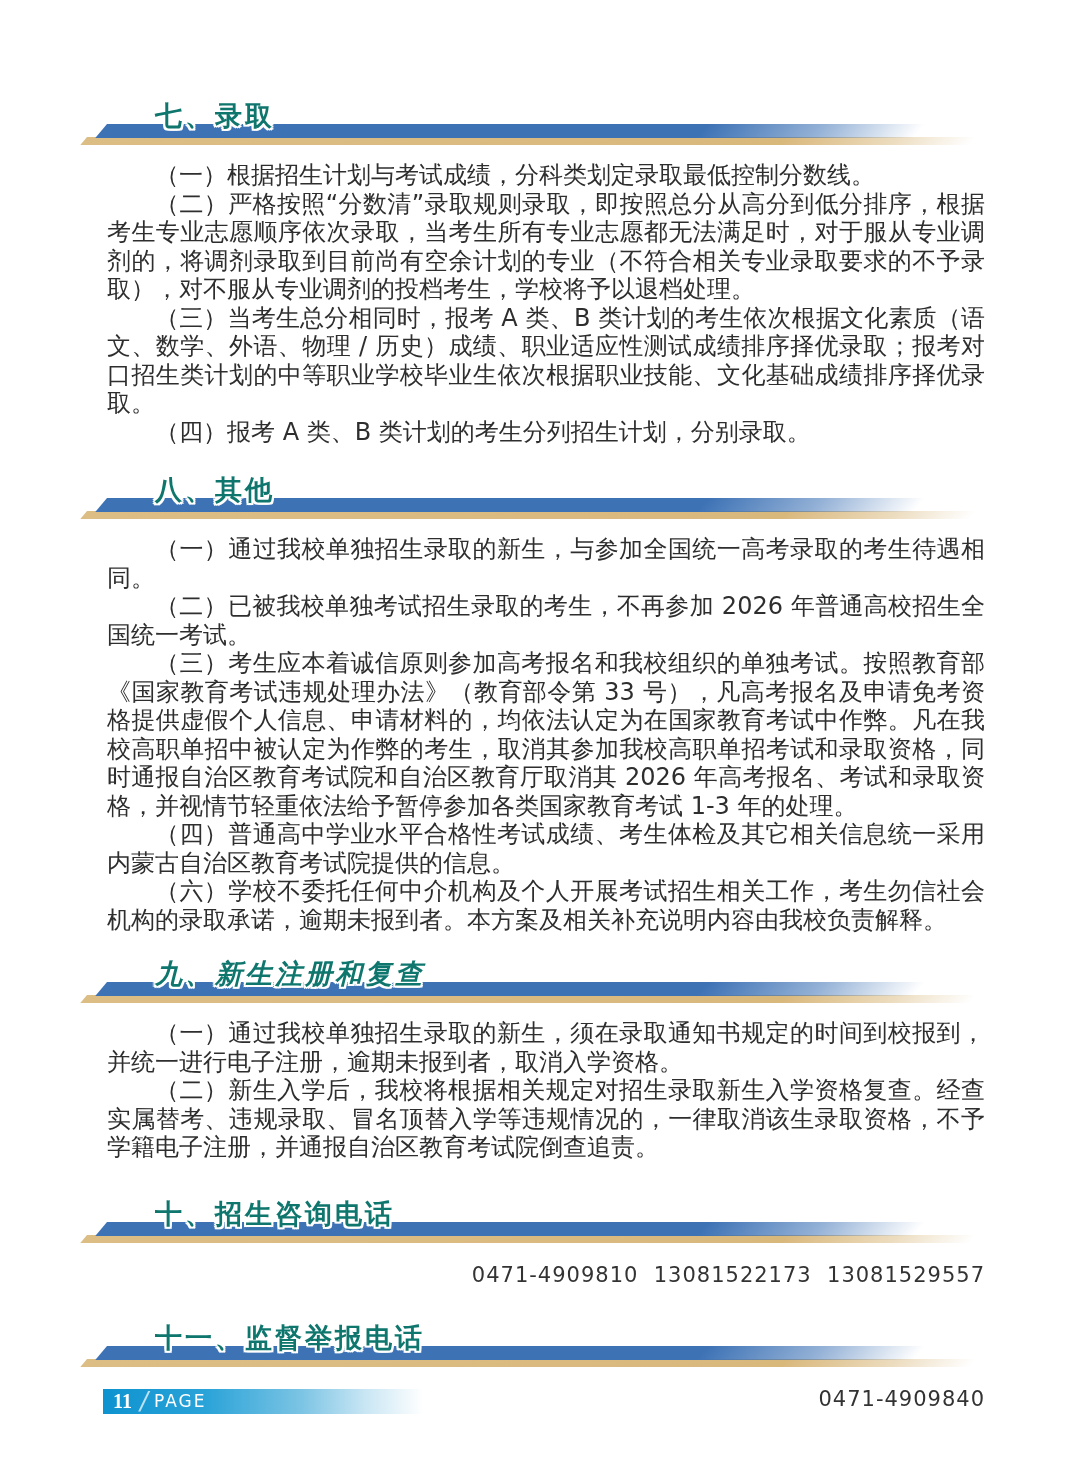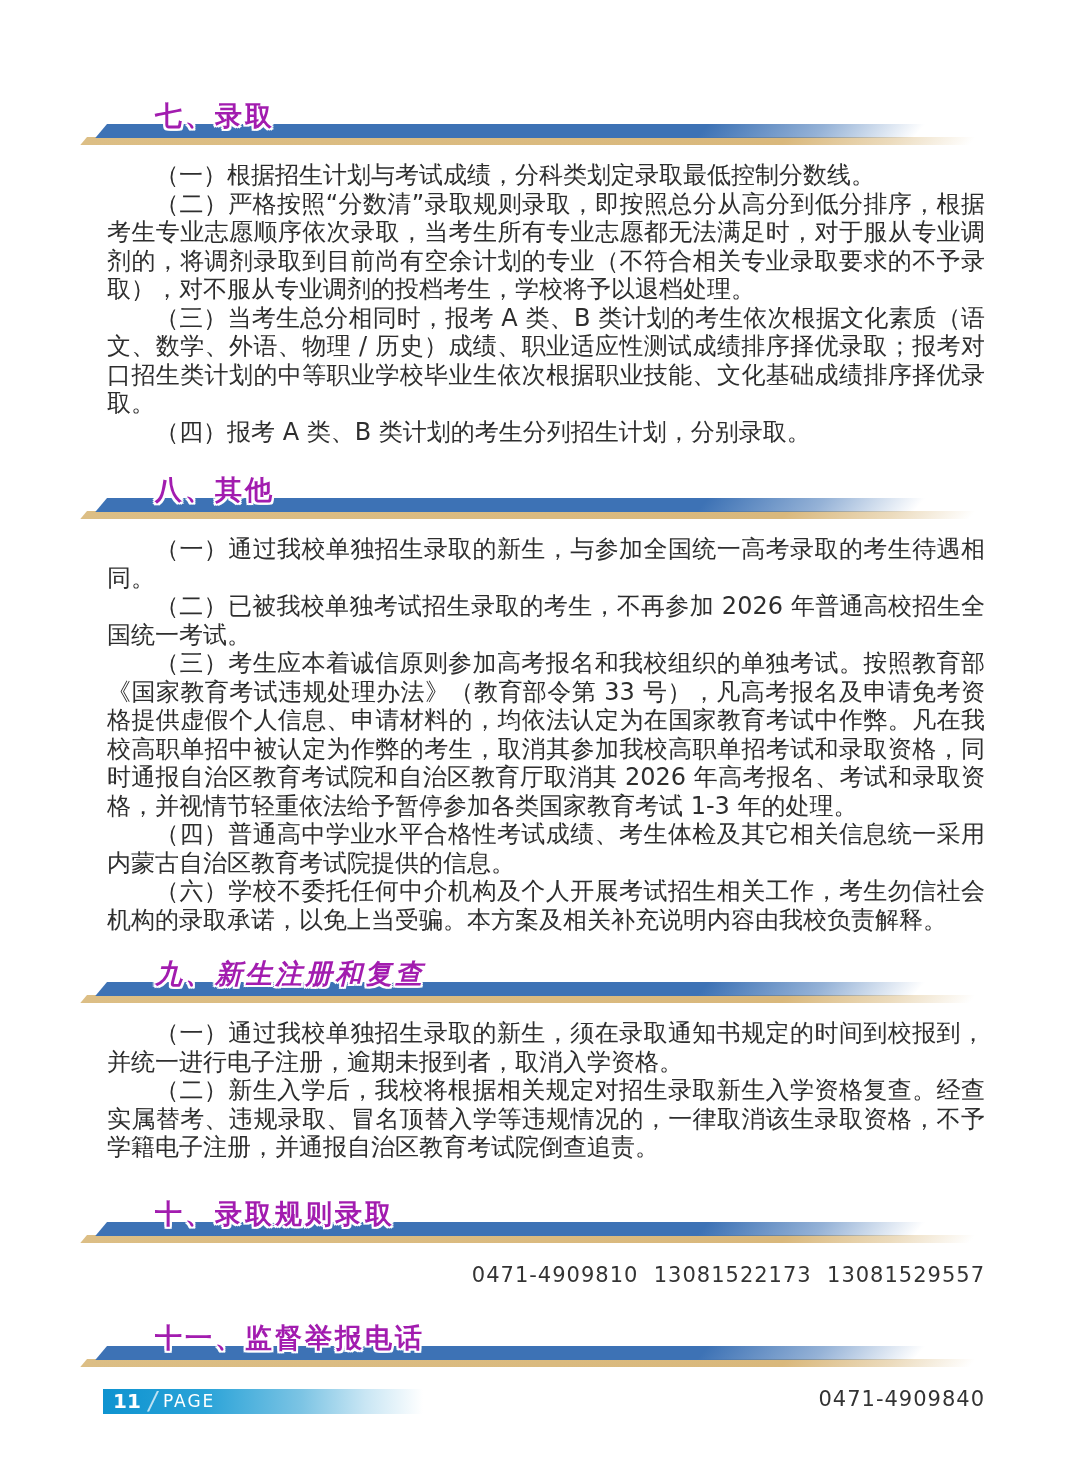--- a/index.html
+++ b/index.html
@@ -26,21 +26,21 @@
     margin-right: 0;
   }
   .banner-title {
     position: absolute;
     left: 68px;
     top: 0;
     z-index: 3;
     font-size: 27px;
     font-weight: bold;
     letter-spacing: 3px;
-    color: #a21caf;
+    color: #0f766e;
     text-shadow:
       -2px 0 0 #ffffff, 2px 0 0 #ffffff,
       0 -2px 0 #ffffff, 0 2px 0 #ffffff,
       -2px -2px 0 #ffffff, 2px -2px 0 #ffffff,
       -2px 2px 0 #ffffff, 2px 2px 0 #ffffff;
     white-space: nowrap;
   }
   .bar-blue {
     position: absolute;
     left: 20px;
@@ -101,20 +101,21 @@
       #0e93d0 0%, #2aa3d8 32%, #7cc4e4 62%, #c9e6f4 82%, #ffffff 100%);
     display: flex;
     align-items: center;
   }
   .footer-num {
     color: #ffffff;
     font-weight: bold;
     font-size: 20px;
     margin-left: 10px;
     line-height: 25px;
+    font-family: Liberation Serif, serif;
   }
   .footer-slash {
     display: inline-block;
     color: #bfe2f3;
     font-size: 24px;
     font-style: italic;
     margin: 0 6px 0 8px;
     line-height: 25px;
   }
   .footer-label {
@@ -145,35 +146,35 @@
     <div class="banner sec-gap-8">
       <span class="banner-title">八、其他</span>
       <div class="bar-blue"></div>
       <div class="bar-tan"></div>
     </div>
     <div class="paras">
       <p>（一）通过我校单独招生录取的新生，与参加全国统一高考录取的考生待遇相同。</p>
       <p>（二）已被我校单独考试招生录取的考生，不再参加 2026 年普通高校招生全国统一考试。</p>
       <p>（三）考生应本着诚信原则参加高考报名和我校组织的单独考试。按照教育部《国家教育考试违规处理办法》（教育部令第 33 号），凡高考报名及申请免考资格提供虚假个人信息、申请材料的，均依法认定为在国家教育考试中作弊。凡在我校高职单招中被认定为作弊的考生，取消其参加我校高职单招考试和录取资格，同时通报自治区教育考试院和自治区教育厅取消其 2026 年高考报名、考试和录取资格，并视情节轻重依法给予暂停参加各类国家教育考试 1-3 年的处理。</p>
       <p>（四）普通高中学业水平合格性考试成绩、考生体检及其它相关信息统一采用内蒙古自治区教育考试院提供的信息。</p>
-      <p>（六）学校不委托任何中介机构及个人开展考试招生相关工作，考生勿信社会机构的录取承诺，以免上当受骗。本方案及相关补充说明内容由我校负责解释。</p>
+      <p>（六）学校不委托任何中介机构及个人开展考试招生相关工作，考生勿信社会机构的录取承诺，逾期未报到者。本方案及相关补充说明内容由我校负责解释。</p>
     </div>
 
     <div class="banner sec-gap-9">
       <span class="banner-title">九、新生注册和复查</span>
       <div class="bar-blue"></div>
       <div class="bar-tan"></div>
     </div>
     <div class="paras">
       <p>（一）通过我校单独招生录取的新生，须在录取通知书规定的时间到校报到，并统一进行电子注册，逾期未报到者，取消入学资格。</p>
       <p>（二）新生入学后，我校将根据相关规定对招生录取新生入学资格复查。经查实属替考、违规录取、冒名顶替入学等违规情况的，一律取消该生录取资格，不予学籍电子注册，并通报自治区教育考试院倒查追责。</p>
     </div>
 
     <div class="banner sec-gap-10">
-      <span class="banner-title">十、录取规则录取</span>
+      <span class="banner-title">十、招生咨询电话</span>
       <div class="bar-blue"></div>
       <div class="bar-tan"></div>
     </div>
     <p class="phone-line">0471-4909810  13081522173  13081529557</p>
 
     <div class="banner sec-gap-11">
       <span class="banner-title">十一、监督举报电话</span>
       <div class="bar-blue"></div>
       <div class="bar-tan"></div>
     </div>

